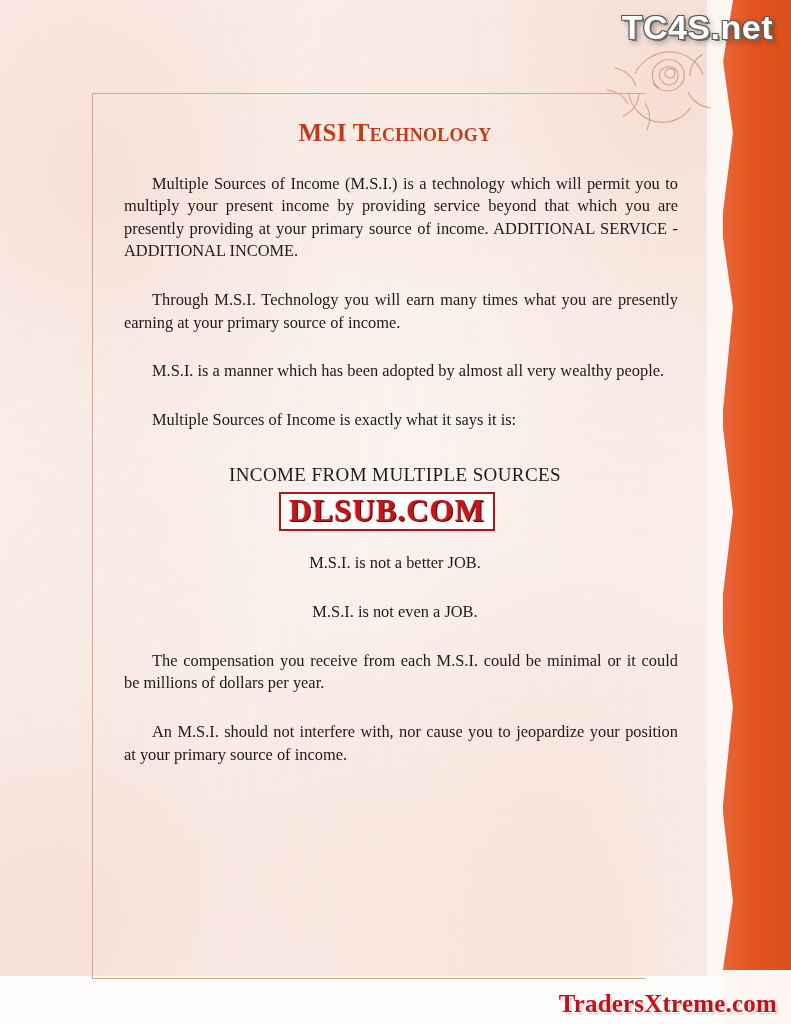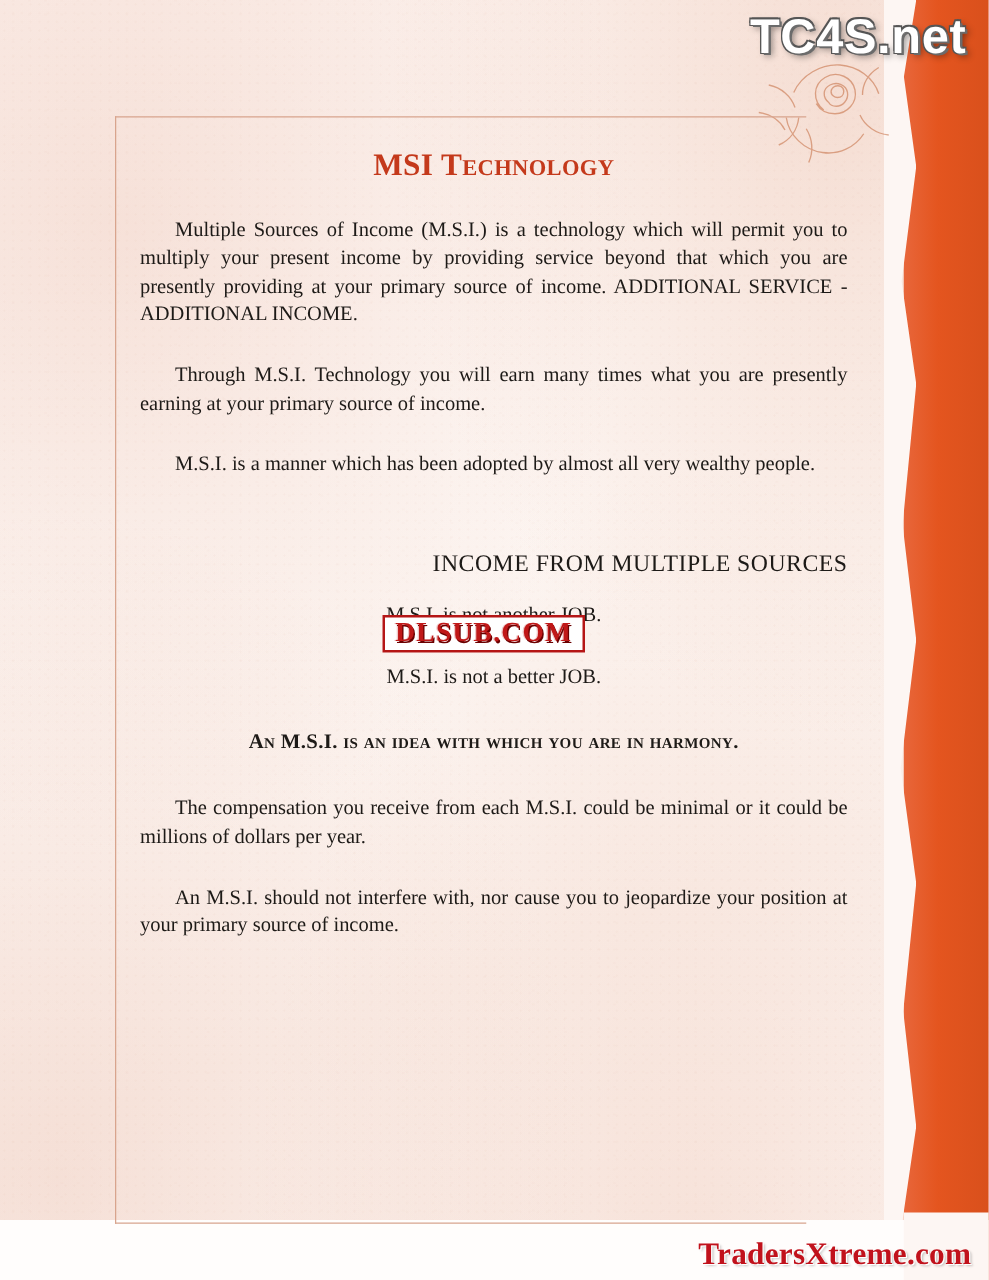--- a/index.html
+++ b/index.html
@@ -109,30 +109,30 @@
     font-family: Liberation Serif, serif;
     font-variant: small-caps;
     font-weight: bold;
     font-size: 25px;
     color: #c4391b;
     text-align: center;
     margin: 8px 0 22px 0;
     letter-spacing: .3px;
   }
   p {
-    margin: 0 0 19px 0;
+    margin: 0 0 19px 12px;
     text-align: justify;
   }
   p.indent { text-indent: 28px; }
   p.tight { margin-bottom: 4px; }
   p.nogap { margin-bottom: 0; }
   .spacer-sm { height: 7px; }
 
   .center-head {
-    text-align: right;
+    text-align: center;
     font-variant: small-caps;
     font-size: 19px;
     letter-spacing: .4px;
     margin: 30px 0 16px 0;
   }
   .center-line {
     text-align: center;
     margin: 0 0 26px 0;
     font-size: 16.4px;
   }
@@ -155,35 +155,35 @@
     z-index: 6;
   }
   .dlsub-inner {
     display: inline-block;
     background: #ffffff;
     border: 2px solid #b51616;
     padding: 1px 8px 3px 8px;
     font-family: "Liberation Serif", serif;
     font-variant: small-caps;
     font-weight: bold;
-    font-size: 22px;
+    font-size: 31px;
     line-height: 1;
     color: #c01818;
     letter-spacing: 1px;
     text-shadow: 1px 1px 0 #6a0000, -1px 0 0 #efc7c7;
   }
 
   
   .tc4s {
     position: absolute;
     top: 8px;
     right: 18px;
     font-family: "Liberation Sans", sans-serif;
     font-weight: bold;
-    font-size: 39px;
+    font-size: 34px;
     color: #ffffff;
     text-shadow:
       2px 2px 0 #6b6b6b, -1px -1px 0 #555,
       1px -1px 0 #555, -1px 1px 0 #555,
       3px 3px 6px rgba(0,0,0,.45);
     letter-spacing: .5px;
     z-index: 8;
   }
 
   
@@ -234,28 +234,29 @@
 
   <p class="indent">Multiple Sources of Income (M.S.I.) is a technology which will permit you to multiply your present income by providing service beyond that which you are presently providing at your primary source of income. ADDITIONAL SERVICE - ADDITIONAL INCOME.</p>
   <div class="spacer-sm"></div>
 
   <p class="indent">Through M.S.I. Technology you will earn many times what you are presently earning at your primary source of income.</p>
   <div class="spacer-sm"></div>
 
   <p class="indent">M.S.I. is a manner which has been adopted by almost all very wealthy people.</p>
   <div class="spacer-sm"></div>
 
+  <p class="indent">Multiple Sources of Income is exactly what it says it is:</p>
 
   <div class="center-head">INCOME FROM MULTIPLE SOURCES</div>
 
   <div class="center-line">M.S.I. is not another JOB.</div>
   <div class="center-line">M.S.I. is not a better JOB.</div>
-
-
-  <div class="harmony">An M.S.I. is an idea with which you are in harmony.</div>
+  <div class="center-line">M.S.I. is not even a JOB.</div>
+
+
 
   <p class="indent">The compensation you receive from each M.S.I. could be minimal or it could be millions of dollars per year.</p>
   <div class="spacer-sm"></div>
   <p class="indent nogap">An M.S.I. should not interfere with, nor cause you to jeopardize your position at your primary source of income.</p>
 </div>
 
 <div class="dlsub">
   <span class="dlsub-inner">DLSUB.COM</span>
 </div>
 

